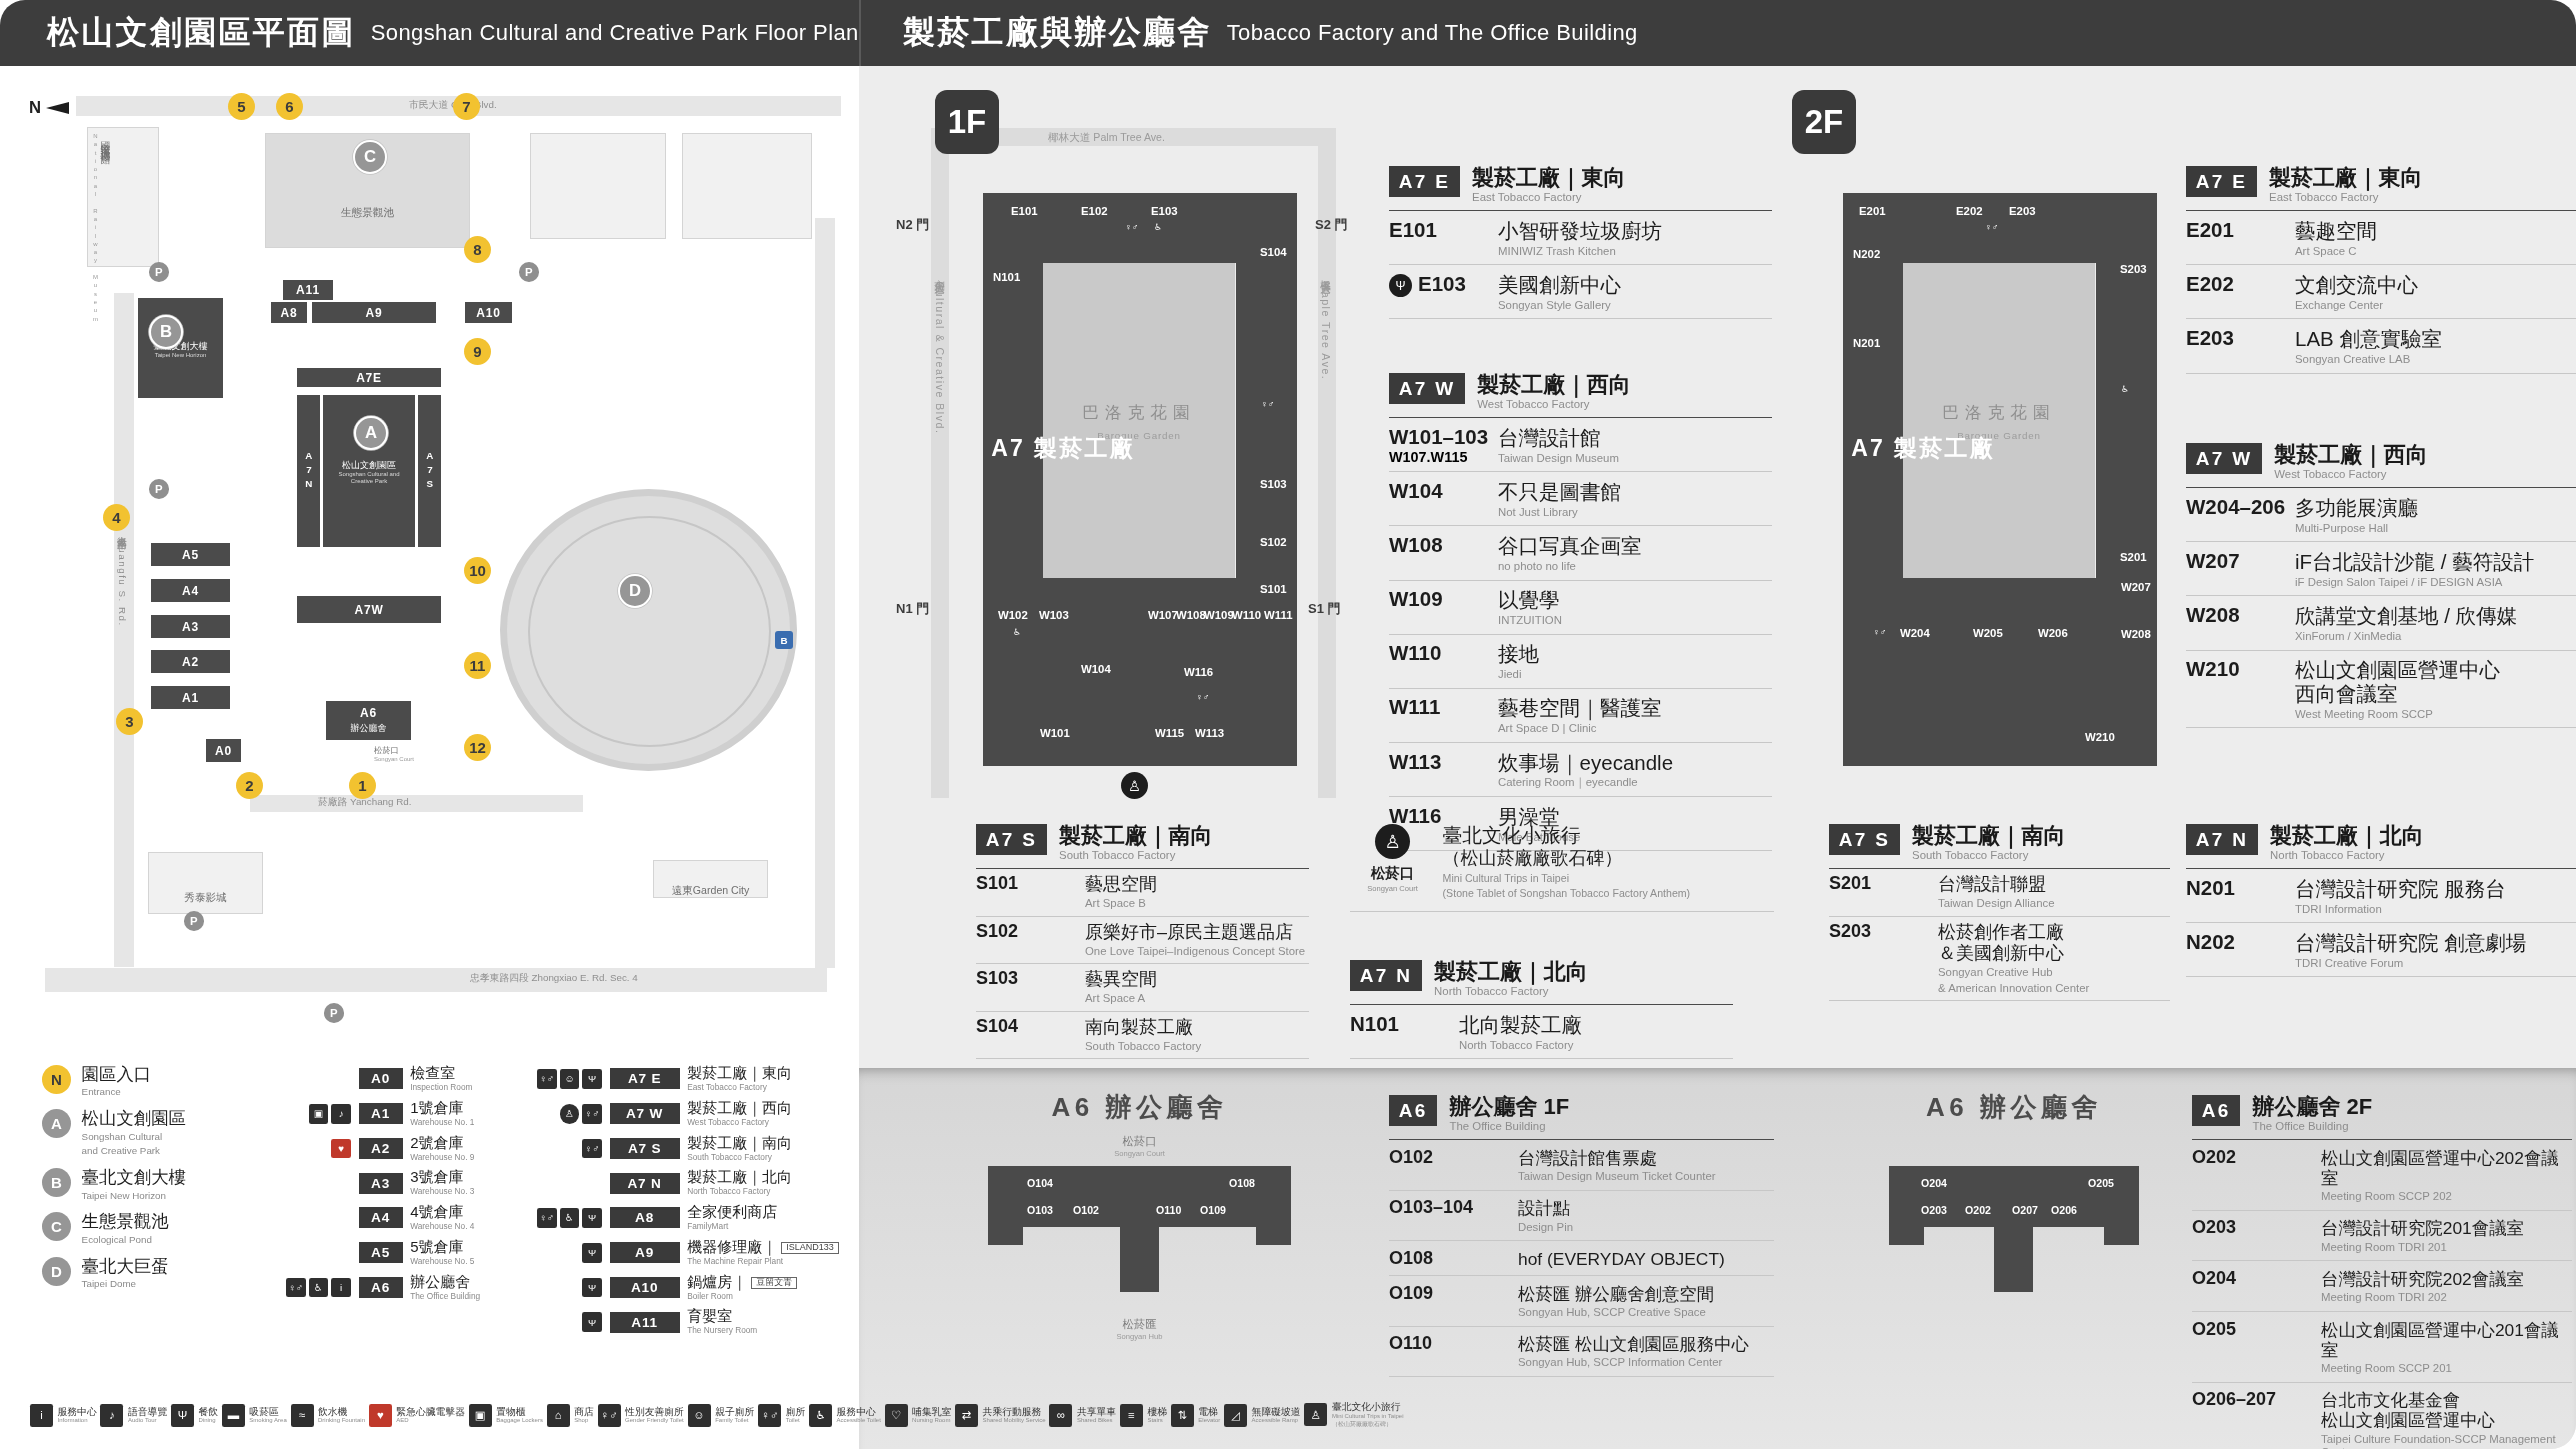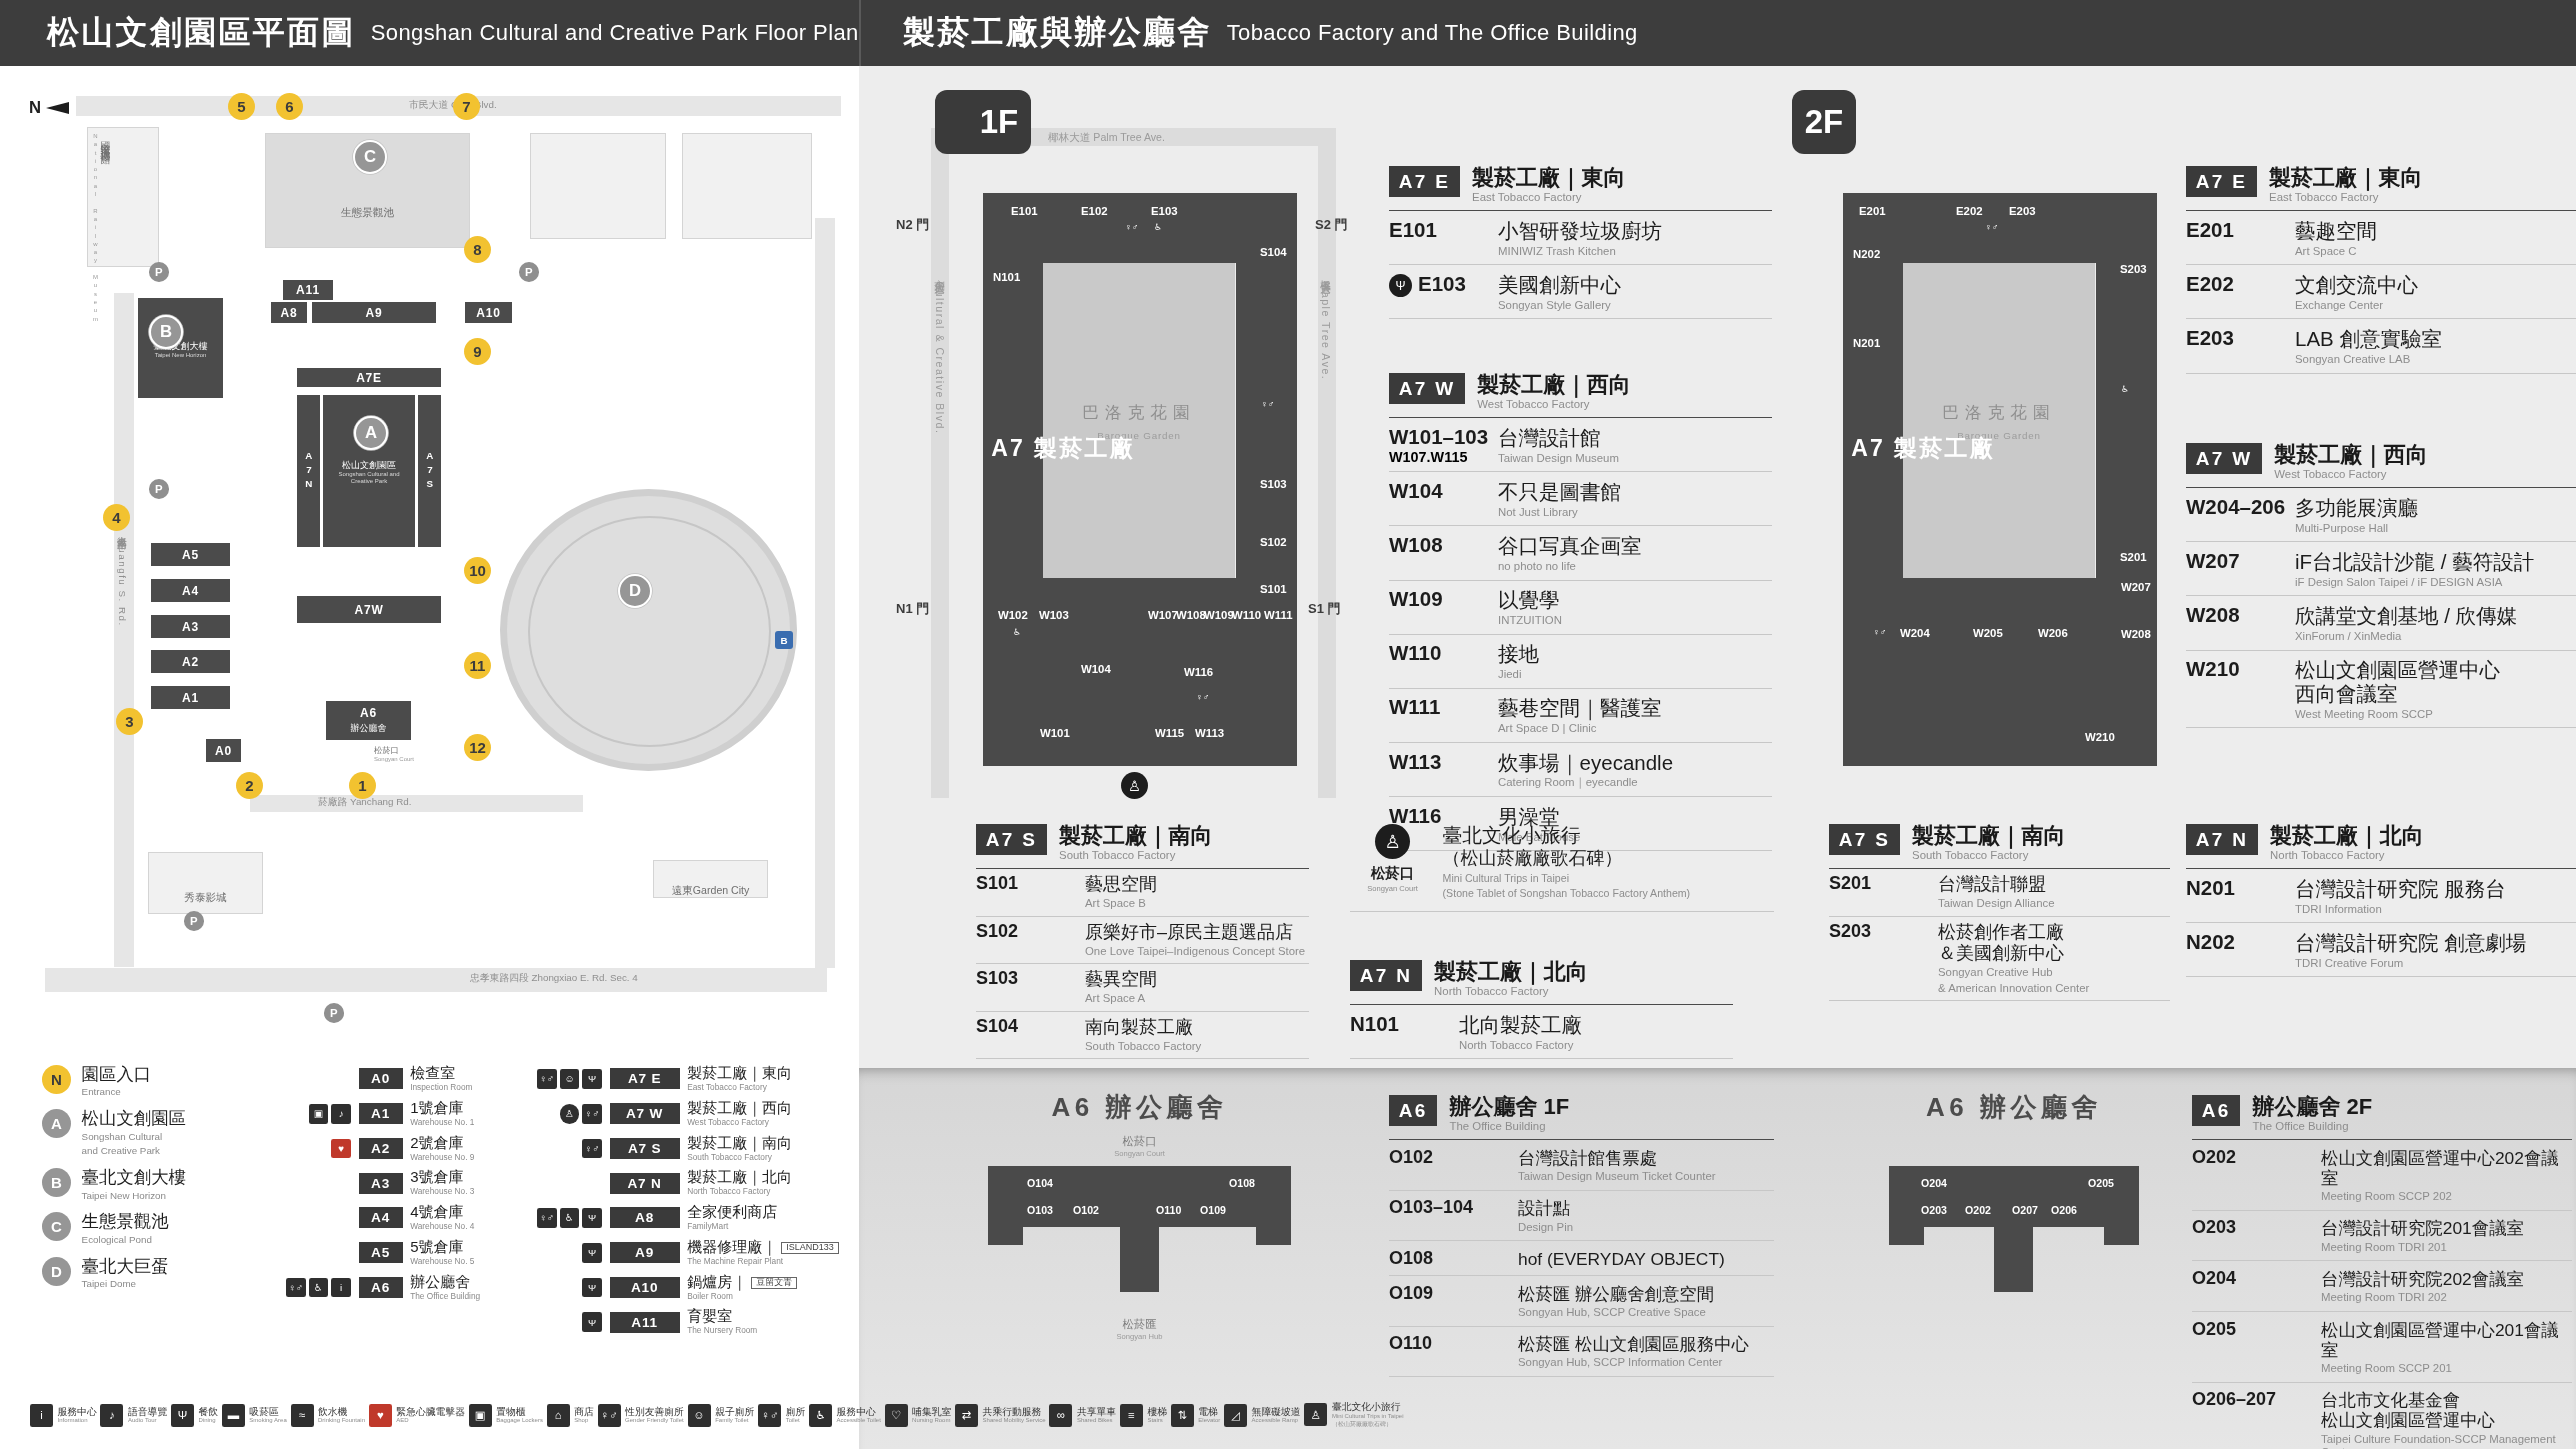--- a/index.html
+++ b/index.html
@@ -1,17 +1,17 @@
 <!DOCTYPE html>
 <html style="font-size:12px"><head>
 <meta charset="utf-8">
 <style>
   html,body{margin:0;padding:0;background:#ffffff;}
   .page{position:relative;width:2576px;height:1449px;overflow:hidden;background:#fff;
-        font-family:"Liberation Sans","DejaVu Sans",sans-serif;color:#222;}
+        font-family:"Liberation Sans","DejaVu Sans",sans-serif;color:#222;border-radius:25px;}
 
   
   .header{position:absolute;left:0;top:0;width:2576px;height:66px;background:#3d3d3d;}
   .hseg{position:absolute;top:0;height:66px;display:flex;align-items:center;gap:15px;color:#fff;white-space:nowrap;}
   .hseg.left{left:47px;}
   .hseg.right{left:903px;}
   .h-zh{font-size:32px;font-weight:bold;letter-spacing:2.3px;}
   .h-en{font-size:22px;letter-spacing:0.4px;}
   .hdiv{position:absolute;left:859px;top:0;width:1.5px;height:66px;background:#5a5a5a;}
 
@@ -482,21 +482,21 @@
               <div class="zh"><div style="display: inline;">育嬰室</div></div>
               <div class="en">The Nursery Room</div>
             </div>
           </div>
         </div>
       </div>
   </section>
 
   <section id="detail-panel">
     <div id="office-strip"></div>
-    <div class="fl-badge" id="badge-1f" style="left:76px;top:24px;padding-left:32px;">1F</div>
+    <div class="fl-badge" id="badge-1f" style="left:76px;top:24px;">1F</div>
     <div class="fl-badge" id="badge-2f" style="left:933px;top:24px;">2F</div>
   <div class="plan" style="left: 110px; top: 91px; width: 337px; height: 641px;">
         <div class="plan-street" style="left: -38px; top: -29px; width: 405px; height: 18px;"></div>
         <div class="plan-street" style="left: -38px; top: -29px; width: 18px; height: 670px;"></div>
         <div class="plan-street" style="left: 349px; top: -29px; width: 18px; height: 670px;"></div>
         <div class="plan-street-label" style="left: 79px; top: -26px;">椰林大道 Palm Tree Ave.</div>
         <div class="plan-street-label vert" style="left: -36px; top: 114px;">文創大道 Cultural &amp; Creative Blvd.</div>
         <div class="plan-street-label vert" style="left: 350px; top: 114px;">楓香大道 Maple Tree Ave.</div>
         <div class="wall" style="left: 13.6px; top: 36px; width: 314px; height: 70px;"></div>
         <div class="wall" style="left: 13.6px; top: 36px; width: 61px; height: 497px;"></div>

